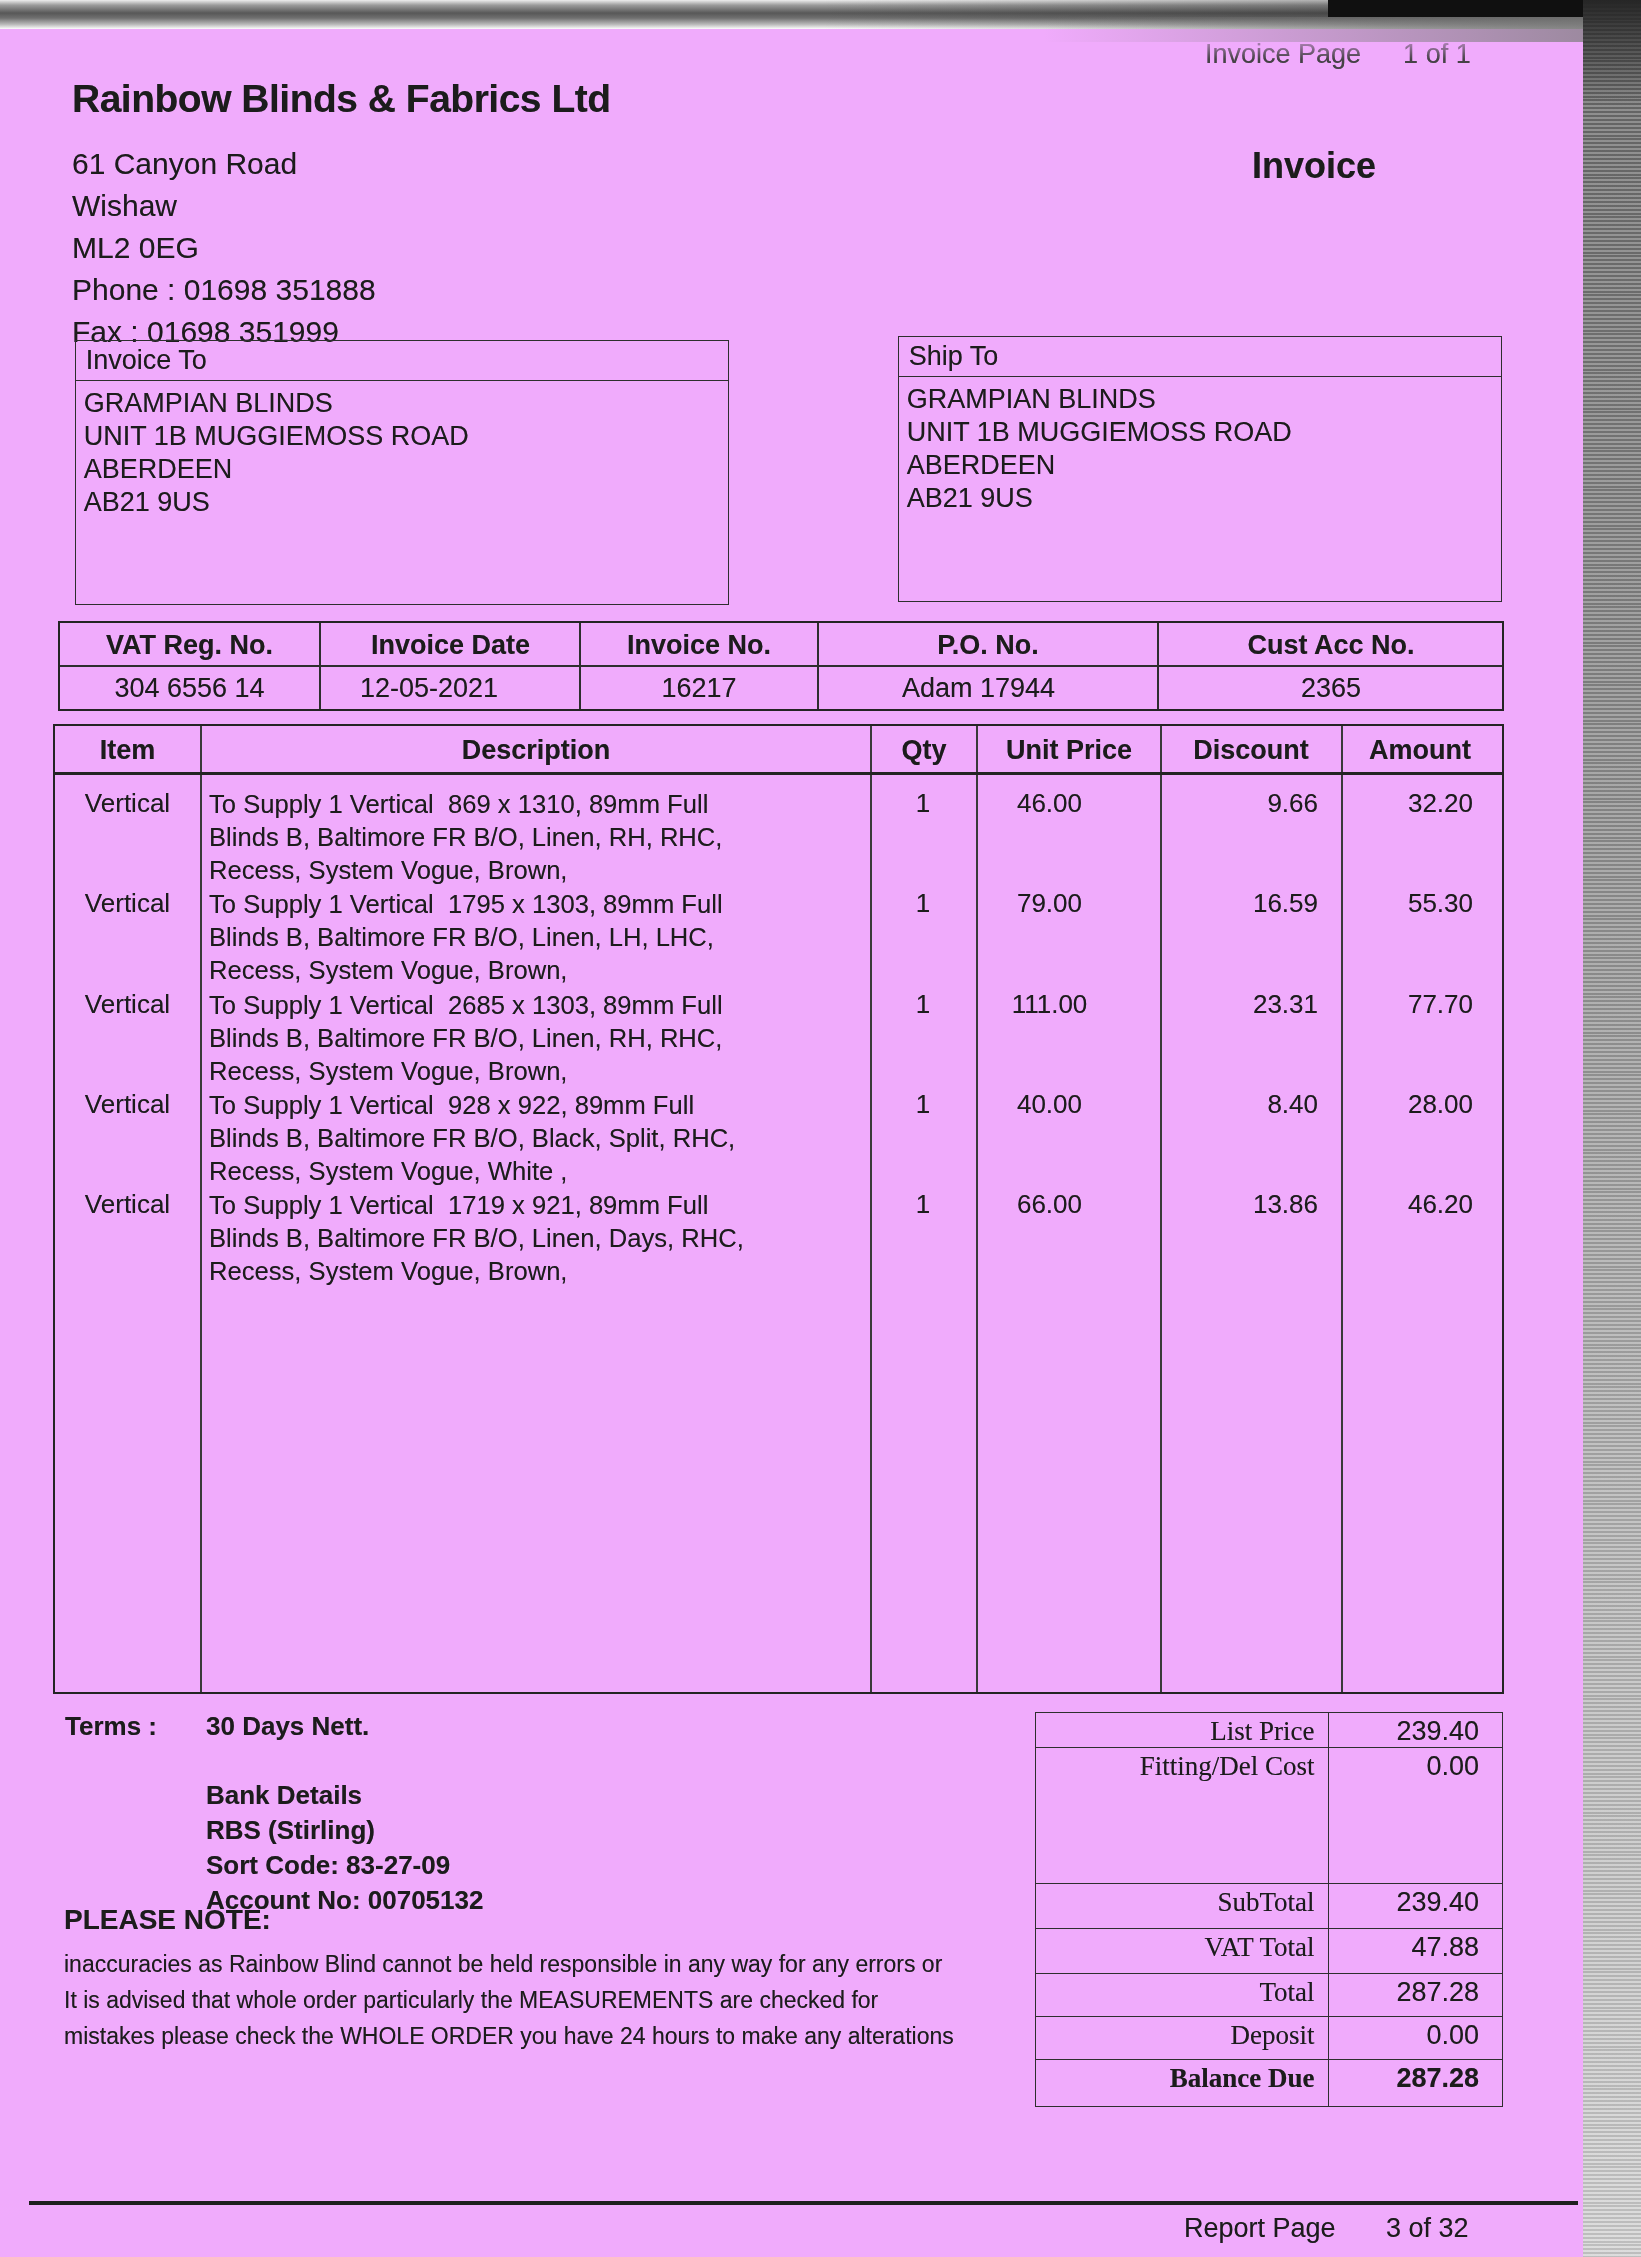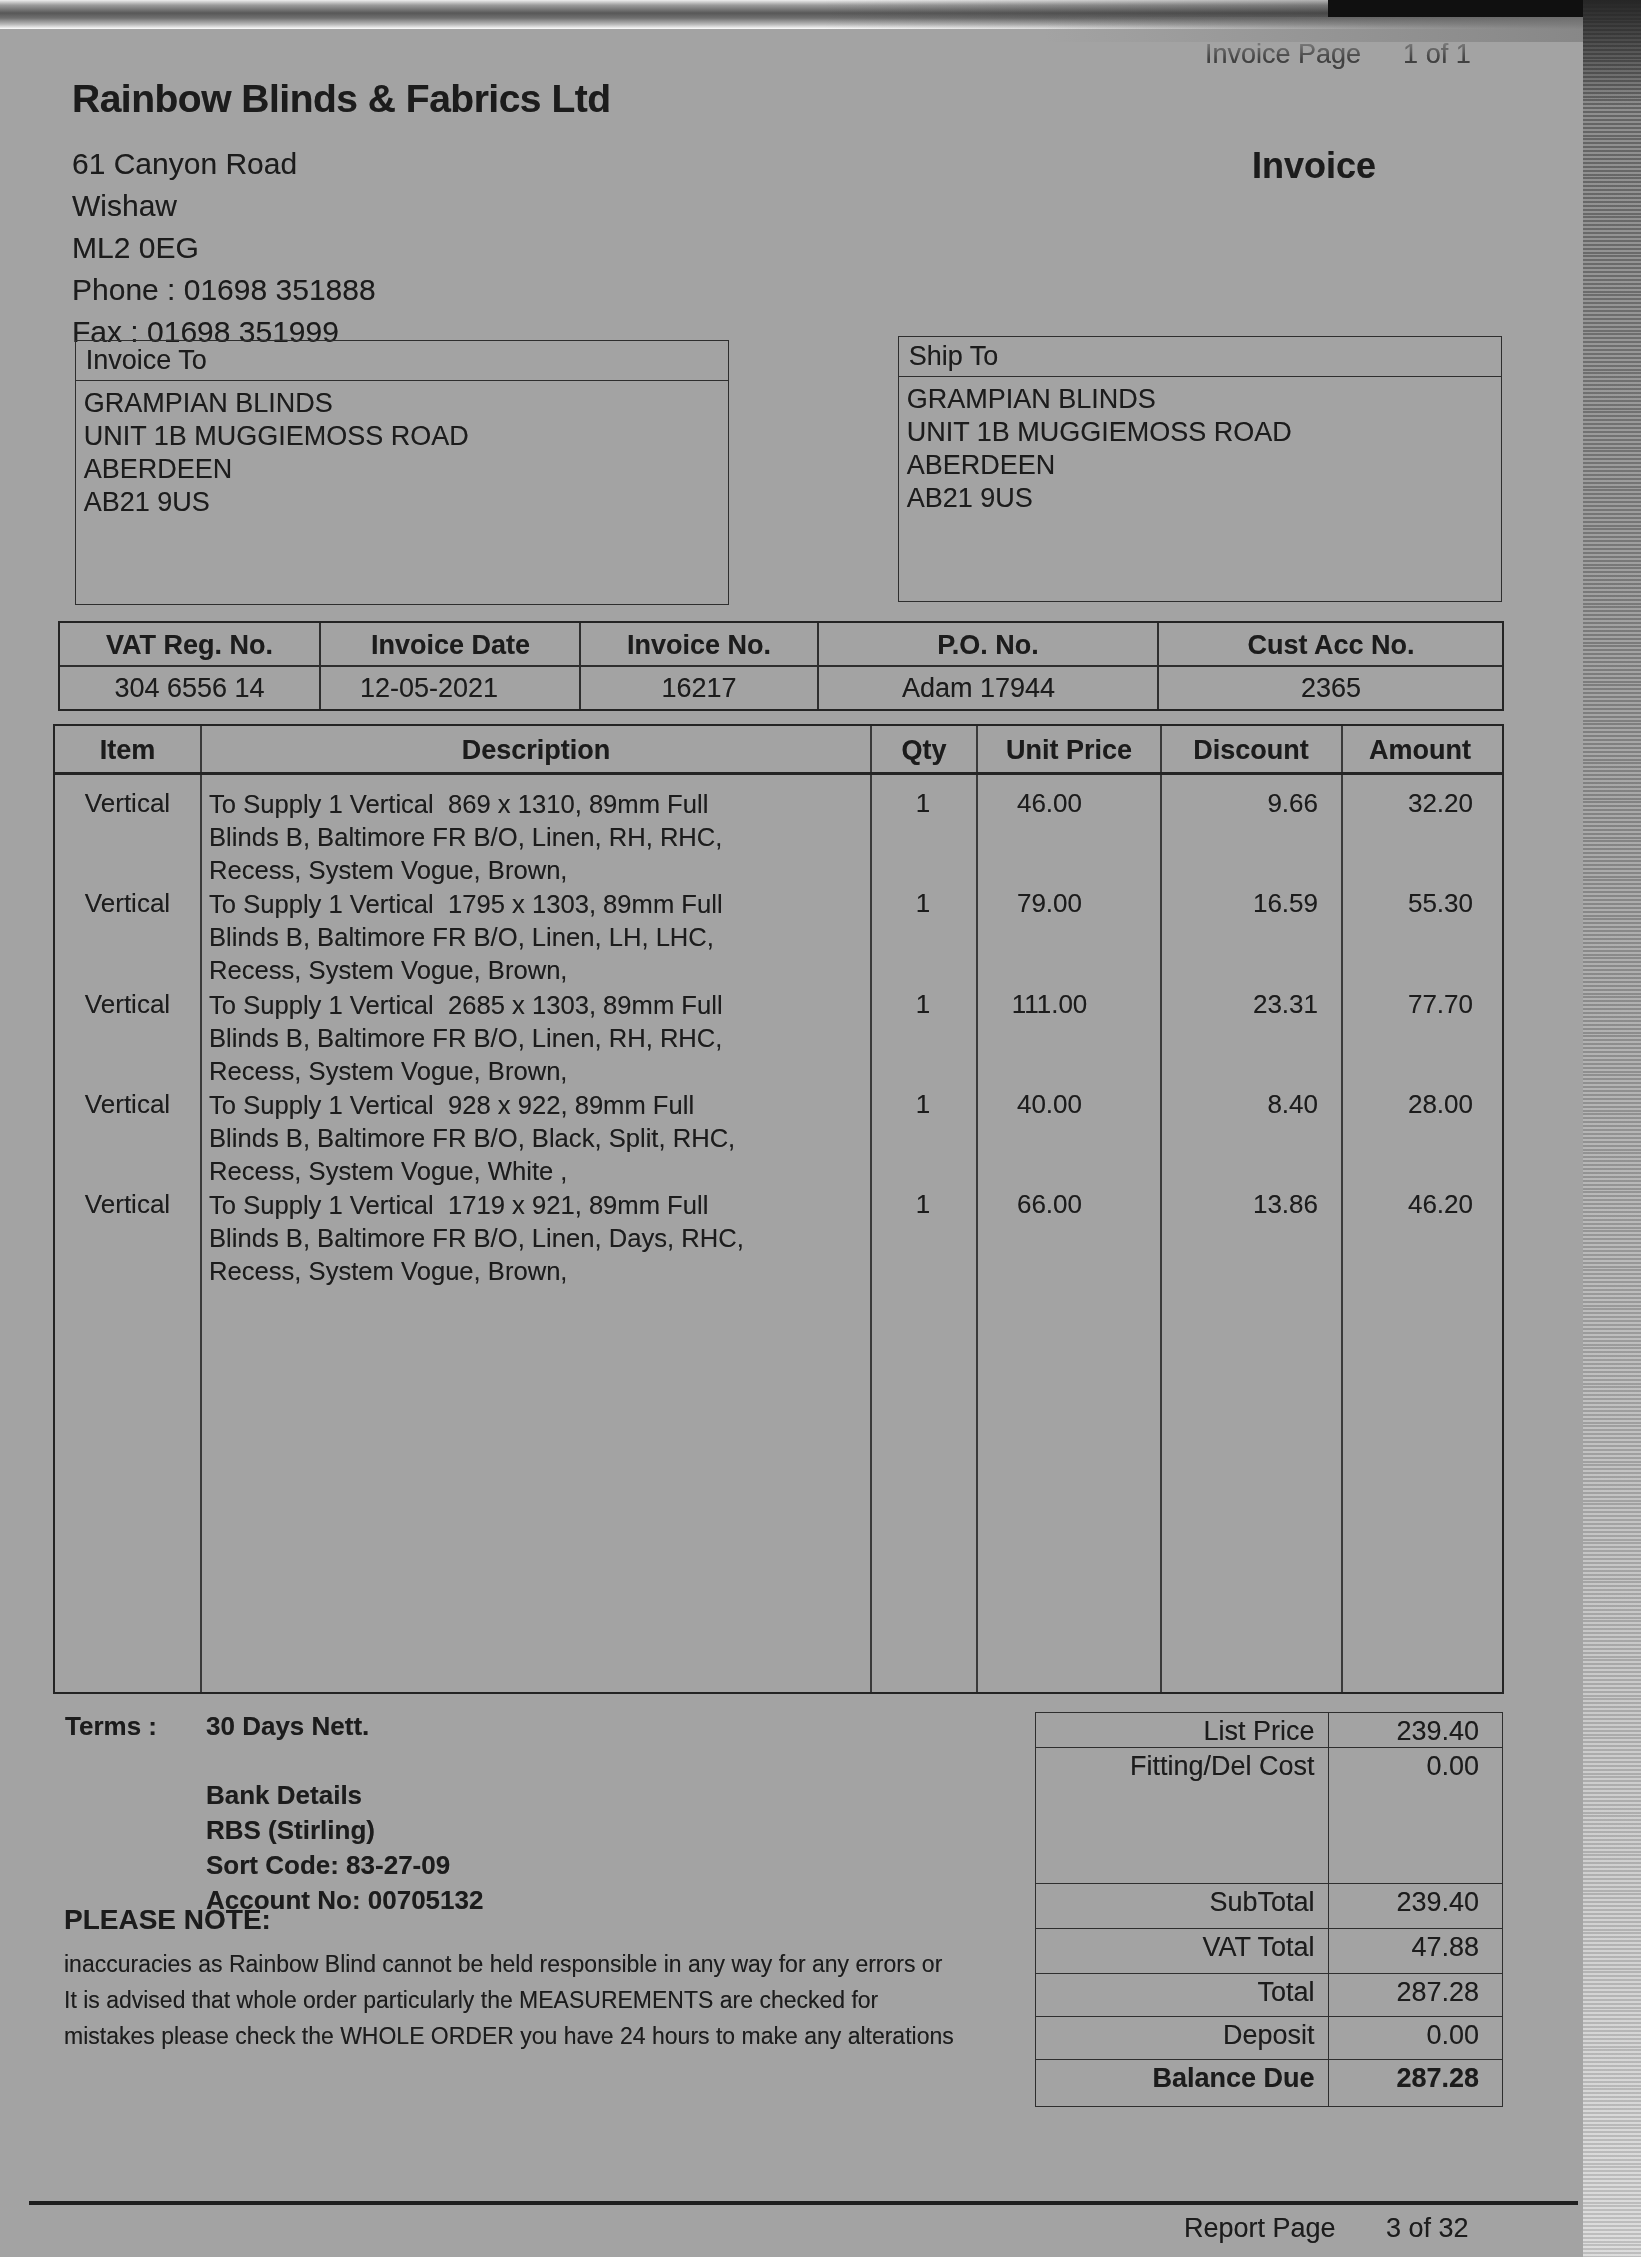--- a/index.html
+++ b/index.html
@@ -1,18 +1,18 @@
 <!DOCTYPE html>
 <html><head>
 <meta charset="utf-8">
 <style>
   html,body { margin:0; padding:0; background:#e9e9e9; }
   .page {
     position:relative; width:1641px; height:2257px; margin:0 auto;
-    background:#a3a3a3; overflow:hidden;
+    background:#f0abfc; overflow:hidden;
     font-family:"Liberation Sans","DejaVu Sans",sans-serif;
     color:#1c1c1c;
   }
   .abs { position:absolute; }
   .txt { text-shadow:0 0 0.6px rgba(40,40,40,0.45); }
 
   
   .scan-top-band {
     left:0; top:0; width:1641px; height:29px;
     background:linear-gradient(to bottom,#ededed 0%,#9a9a9a 18%,#585858 45%,#6f6f6f 62%,#b9b9b9 84%,#fdfdfd 100%);
@@ -86,21 +86,21 @@
   .terms-label { left:65px; top:1711px; font-size:26px; font-weight:bold; }
   .terms-value { left:206px; top:1711px; font-size:26px; font-weight:bold; }
   .bank-lines { left:206px; top:1778px; font-size:26px; font-weight:bold; line-height:35px; }
   .note-title { left:64px; top:1904px; font-size:28px; font-weight:bold; }
   .note-lines { left:64px; top:1946px; font-size:23px; line-height:36px; }
 
   
   .totals-box { left:1035px; top:1712px; width:466px; height:393px; border:1.9px solid #2e2e2e; display:flex; flex-direction:column; }
   .tot-row { display:flex; border-bottom:1.9px solid #2e2e2e; }
   .tot-row:last-child { border-bottom:none; }
-  .tot-label { width:293px; text-align:right; padding:2.9px 13.5px 0 0; font-size:27px; border-right:1.9px solid #2e2e2e; box-sizing:border-box; }
+  .tot-label { width:293px; text-align:right; padding:2.9px 13.5px 0 0; font-size:27px; border-right:1.9px solid #2e2e2e; box-sizing:border-box;font-family:Liberation Serif, serif; }
   .tot-value { flex:1; text-align:right; padding:2.9px 23px 0 0; font-size:27px; }
   .tot-bold .tot-label, .tot-bold .tot-value { font-weight:bold; }
 
   
   .sign-box { left:82px; top:2066px; width:669px; height:116px; border:2.9px solid #2a2a2a; }
   .sign-label { position:absolute; left:31px; font-size:27px; }
   .sign-line { position:absolute; left:100px; width:509px; height:2.9px; background:#222; }
 
   
   .report-label { left:1184px; top:2213px; font-size:27px; }

